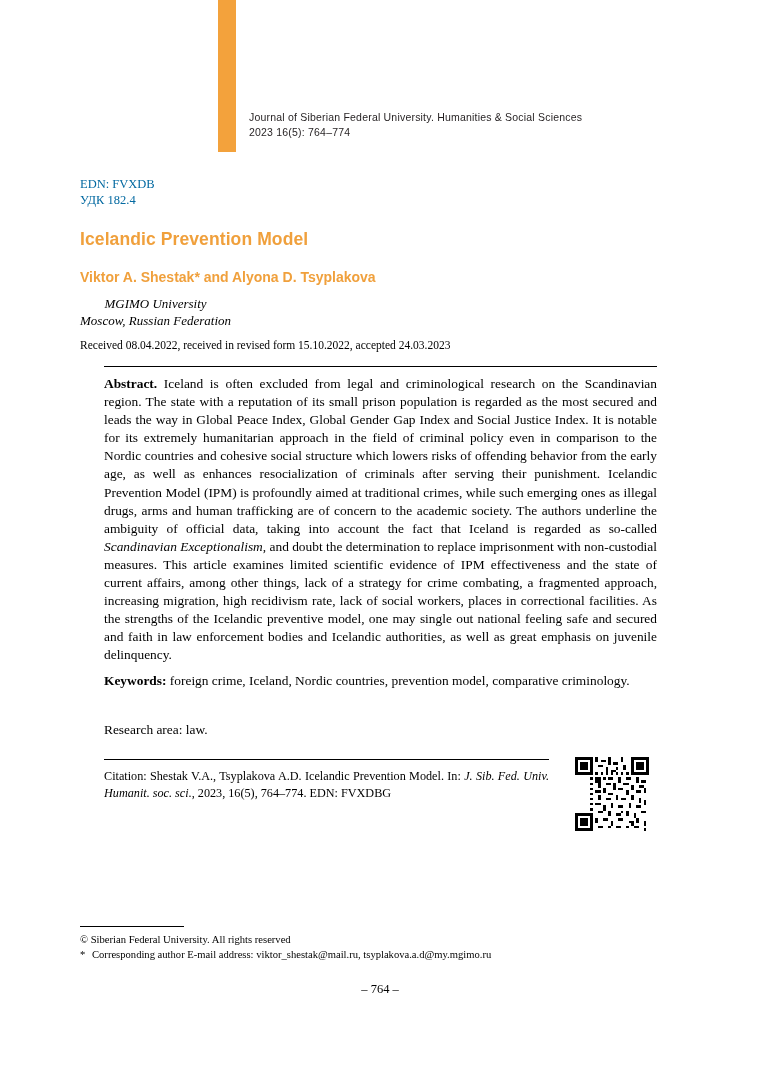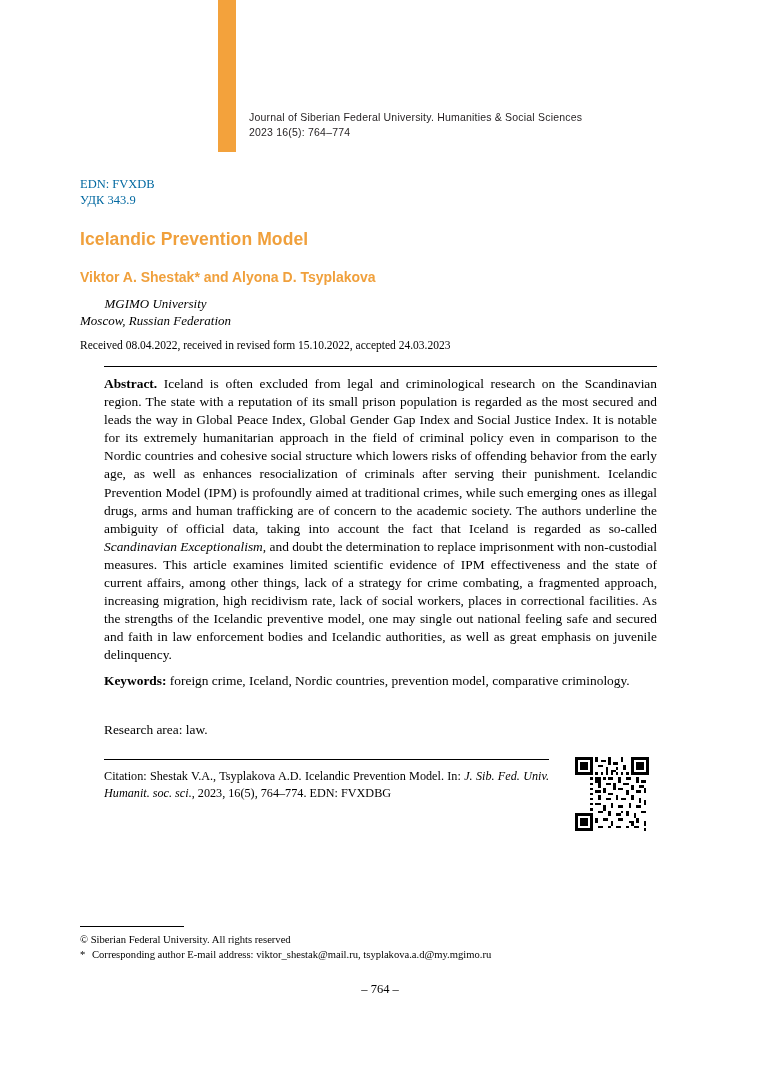--- a/index.html
+++ b/index.html
@@ -210,21 +210,21 @@
 
   <div class="masthead"></div>
 
   <div class="journal-info">
     <span>Journal of Siberian Federal University.  Humanities &amp; Social Sciences</span>
     <span class="line2">2023 16(5): 764–774</span>
   </div>
 
   <div class="idblock">
     <div>EDN: FVXDB</div>
-    <div>УДК 343.9</div>
+    <div>УДК 182.4</div>
   </div>
 
   <div class="title">Icelandic Prevention Model</div>
 
   <div class="authors">Viktor A. Shestak* and Alyona D. Tsyplakova</div>
 
   <div class="affiliation">
     <div>MGIMO University</div>
     <div>Moscow, Russian Federation</div>
   </div>

